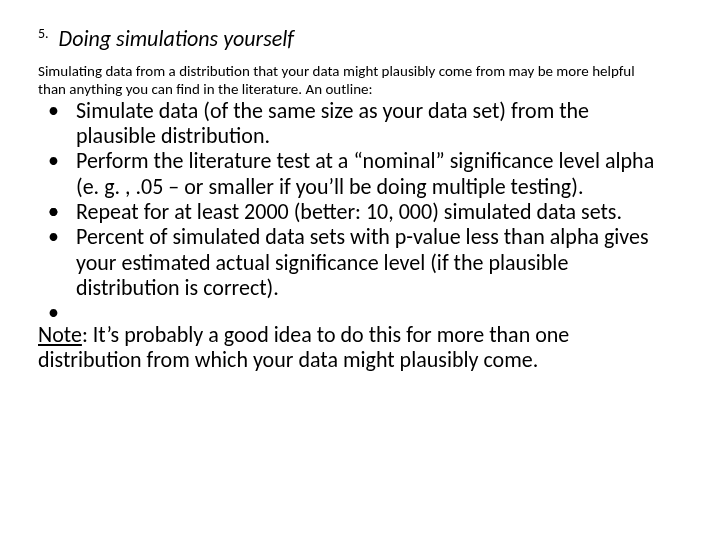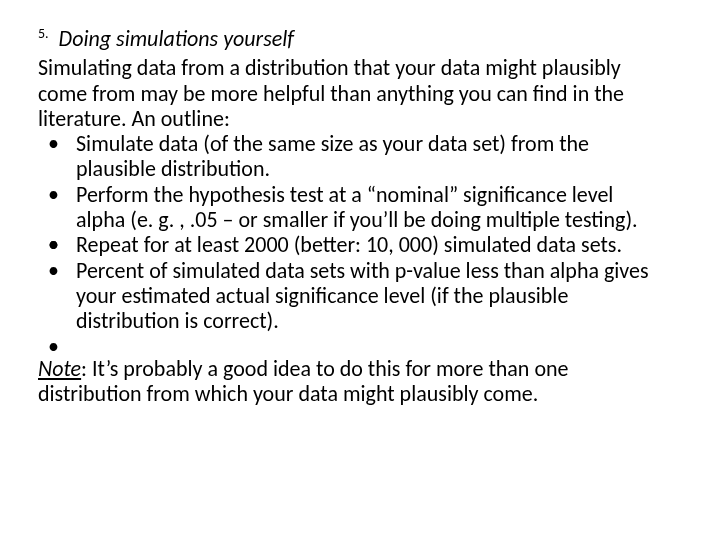--- a/index.html
+++ b/index.html
@@ -1,47 +1,47 @@
 <!DOCTYPE html>
 <html><head>
   <meta charset="utf-8">
   <style>
     * { margin: 0; padding: 0; box-sizing: border-box; }
     html, body { width: 720px; height: 540px; background: #fff; font-family: Calibri, "Segoe UI", Arial, sans-serif; color: #000; }
     .slide { padding: 26px 58px 0 38px; }
     .heading-line { font-size: 22px; line-height: 1.15; }
     .heading-number { font-size: 14px; vertical-align: top; }
     .heading-title { font-style: italic; }
-    .intro { font-size: 22px; line-height: 1.15; margin-top: 4px; }
+    .intro { font-size: 15px; line-height: 1.15; margin-top: 12px; }
     ul.bullets { list-style: none; margin-top: 0; }
     ul.bullets li { font-size: 22px; line-height: 1.15; padding-left: 38px; position: relative; }
     ul.bullets li .dot { position: absolute; left: 10px; top: 0; }
     .note { font-size: 22px; line-height: 1.15; margin-top: 22px; }
-    .note-label { font-style: italic; text-decoration: underline; }
+    .note-label { text-decoration: underline; }
   </style>
 </head>
 <body>
 
 <div class="slide">
 
   <div class="heading-line">
     <span class="heading-number">5.</span>
     <span>&nbsp;</span><span class="heading-title">Doing simulations yourself</span>
   </div>
 
   <div class="intro">Simulating data from a distribution that your data might plausibly come from may be more helpful than anything you can find in the literature. An outline:</div>
 
   <ul class="bullets">
     <li>
       <span class="dot">•</span>
       <span>Simulate data (of the same size as your data set) from the plausible distribution.</span>
     </li>
     <li>
       <span class="dot">•</span>
-      <span>Perform the hypothesis test at a “nominal” significance level alpha (e. g. , .05 – or smaller if you’ll be doing multiple testing).</span>
+      <span>Perform the literature test at a “nominal” significance level alpha (e. g. , .05 – or smaller if you’ll be doing multiple testing).</span>
     </li>
     <li>
       <span class="dot">•</span>
     </li>
     <li>
       <span class="dot">•</span>
       <span>Repeat for at least 2000 (better: 10, 000) simulated data sets.</span>
     </li>
     <li>
       <span class="dot">•</span>

